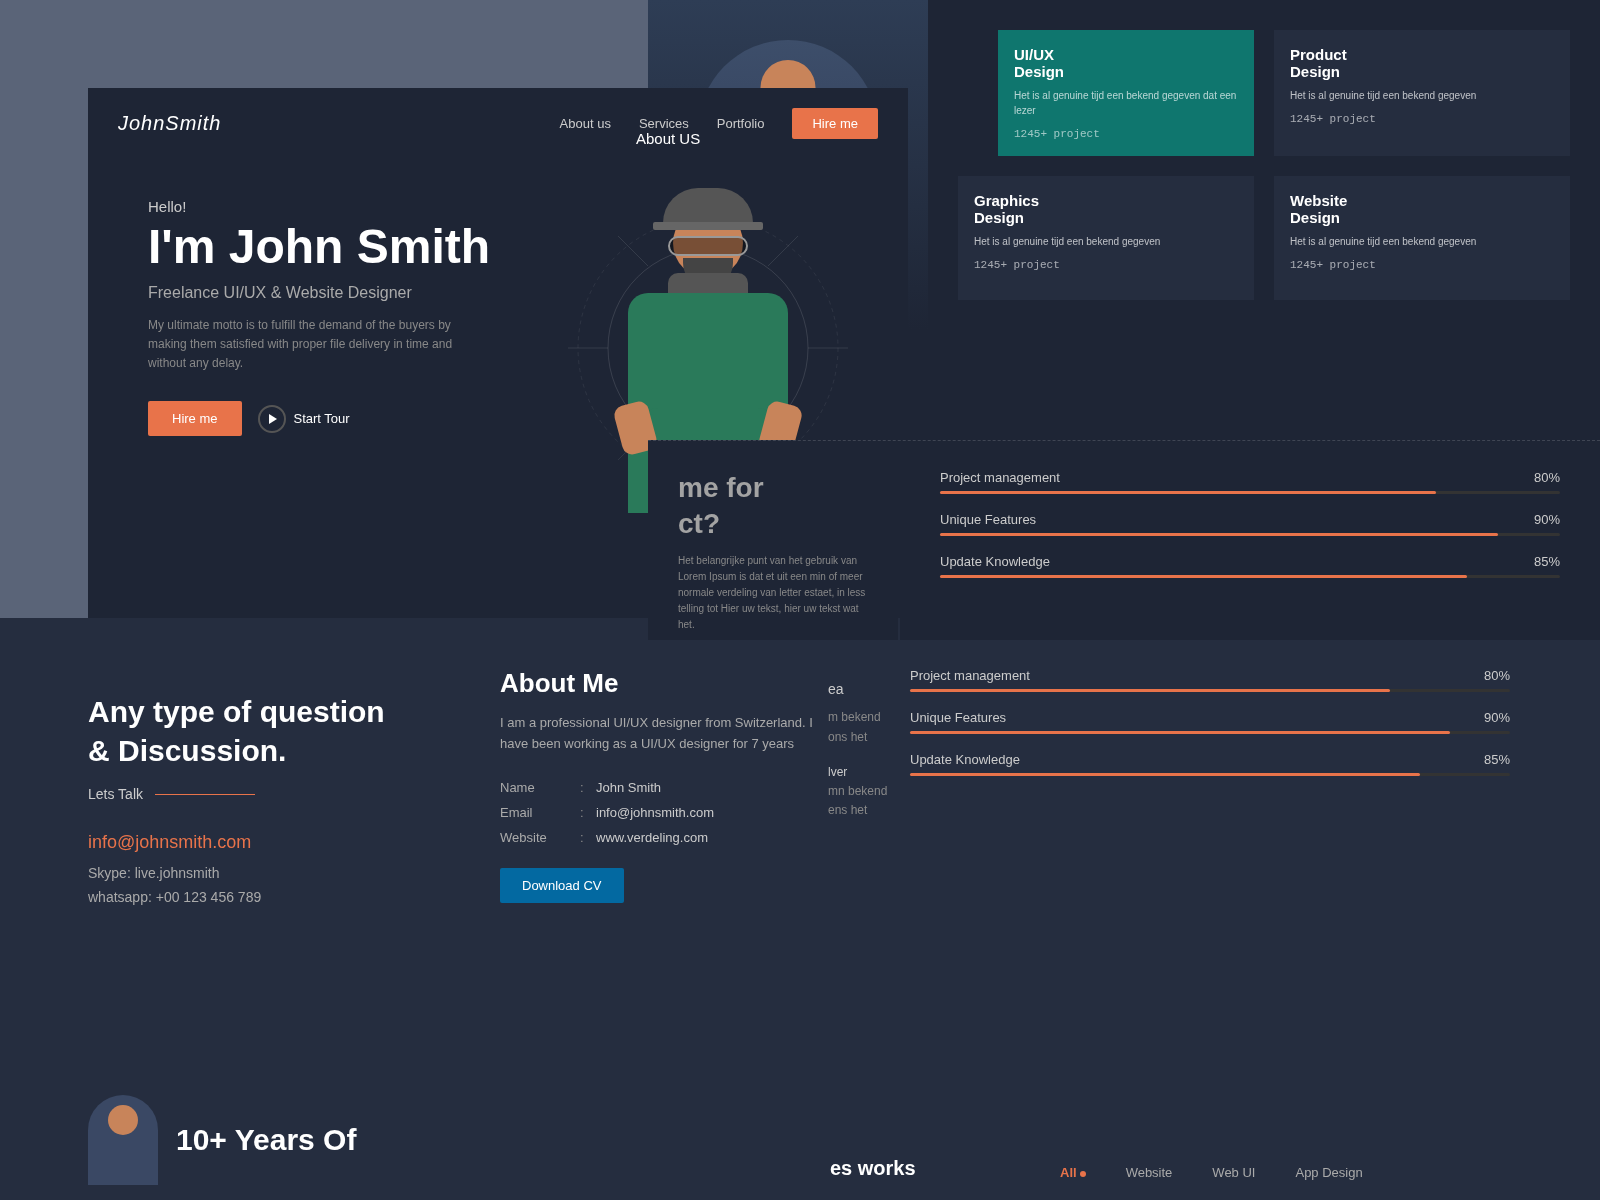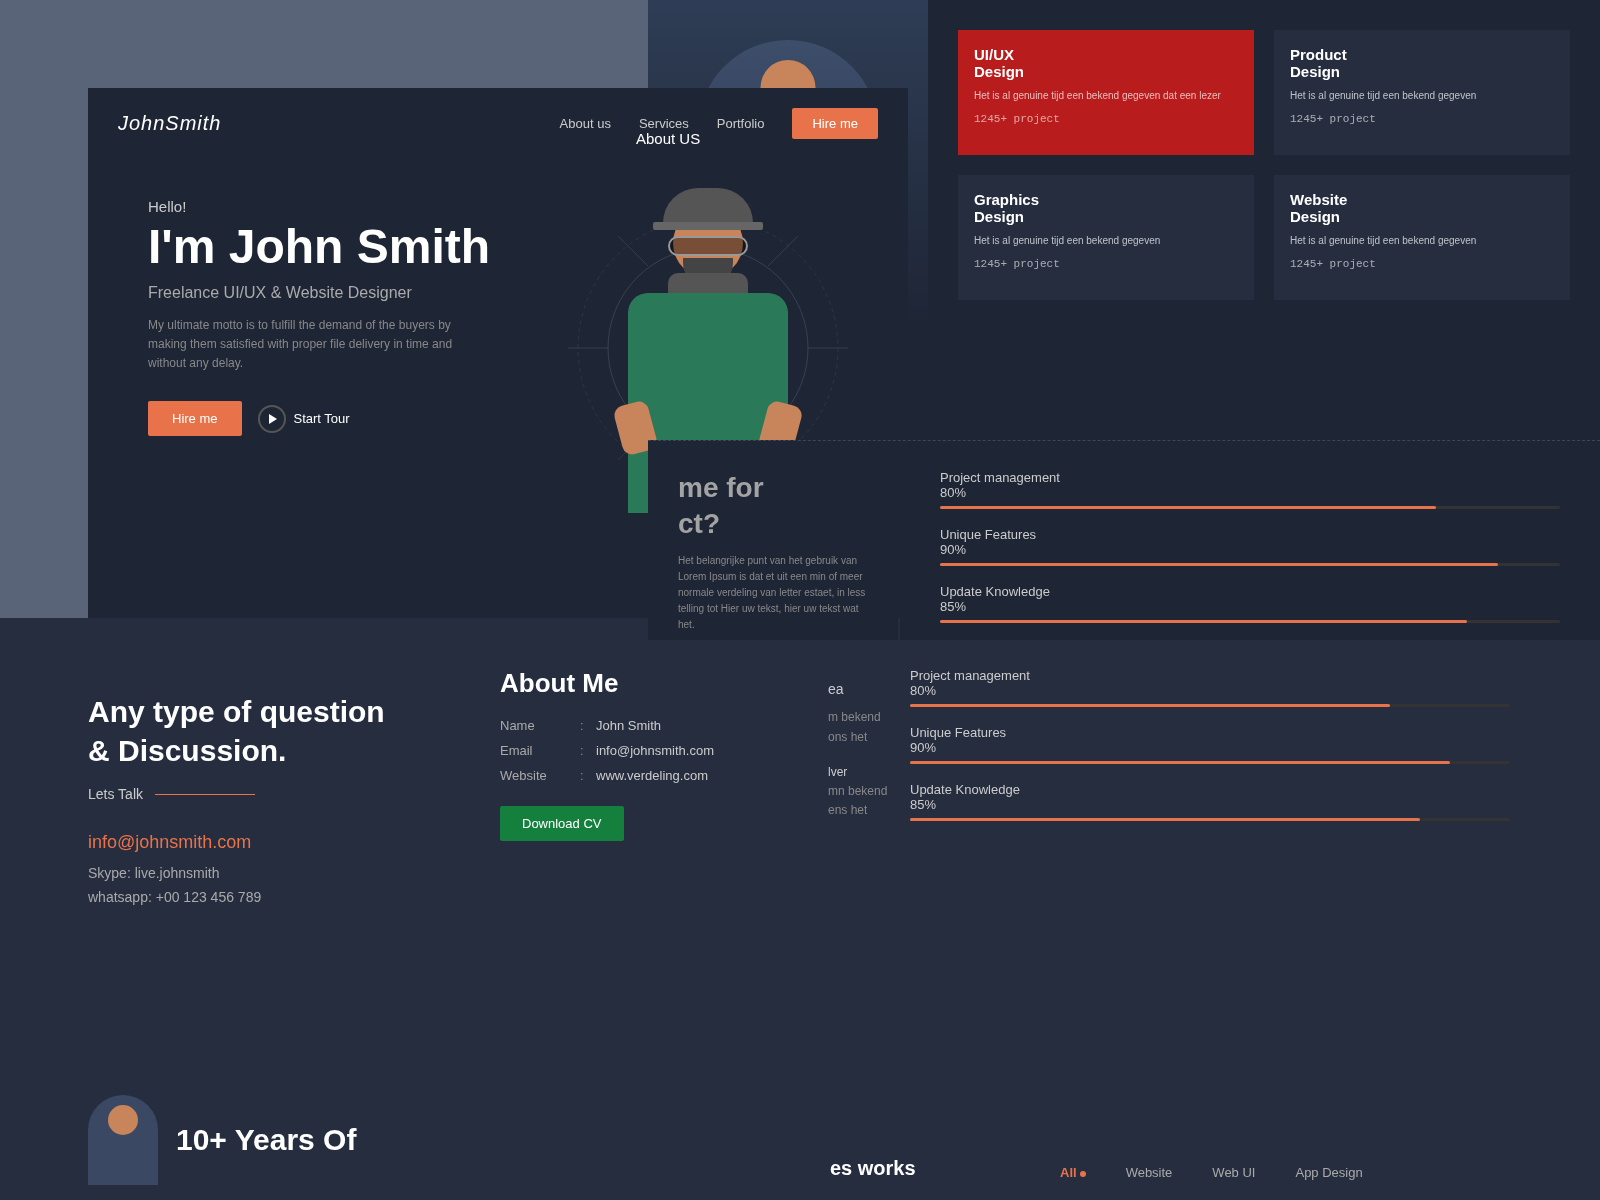--- a/index.html
+++ b/index.html
@@ -179,21 +179,22 @@
       grid-template-rows: 1fr 1fr;
       gap: 20px;
     }
 
     .service-card {
       padding: 16px;
       position: relative;
     }
 
     .service-card.highlighted {
-      background: #b91c1c;
+      background: #0f766e;
+      margin-left: 40px;
     }
 
     .service-card.normal {
       background: #252d3f;
     }
 
     .service-title {
       font-size: 15px;
       font-weight: 600;
       color: #fff;
@@ -236,21 +237,20 @@
     }
 
     .skill-item {
       margin-bottom: 18px;
     }
 
     .skill-header {
       display: flex;
       justify-content: space-between;
       margin-bottom: 6px;
-      flex-direction: column;
     }
 
     .skill-name {
       color: #ccc;
       font-size: 13px;
     }
 
     .skill-pct {
       color: #ccc;
       font-size: 13px;
@@ -363,21 +363,21 @@
     .about-table tr td:nth-child(2) {
       color: #888;
       width: 16px;
     }
 
     .about-table tr td:last-child {
       color: #ccc;
     }
 
     .download-btn {
-      background: #15803d;
+      background: #0369a1;
       color: #fff;
       border: none;
       padding: 10px 22px;
       font-size: 13px;
       cursor: pointer;
       border-radius: 2px;
       margin-top: 18px;
     }
 
     
@@ -579,20 +579,21 @@
       <span>Lets Talk</span>
       <div class="lets-talk-line"></div>
     </div>
     <div class="contact-email">info@johnsmith.com</div>
     <div class="contact-detail">Skype: live.johnsmith</div>
     <div class="contact-detail">whatsapp: +00 123 456 789</div>
   </div>
 
   <div class="about-section">
     <div class="about-title">About Me</div>
+    <div class="about-desc">I am a professional UI/UX designer from Switzerland. I have been working as a UI/UX designer for 7 years</div>
     <table class="about-table">
       <tbody>
           <tr>
         <td>Name</td>
         <td>:</td>
         <td>John Smith</td>
       </tr>
       <tr>
         <td>Email</td>
         <td>:</td>

